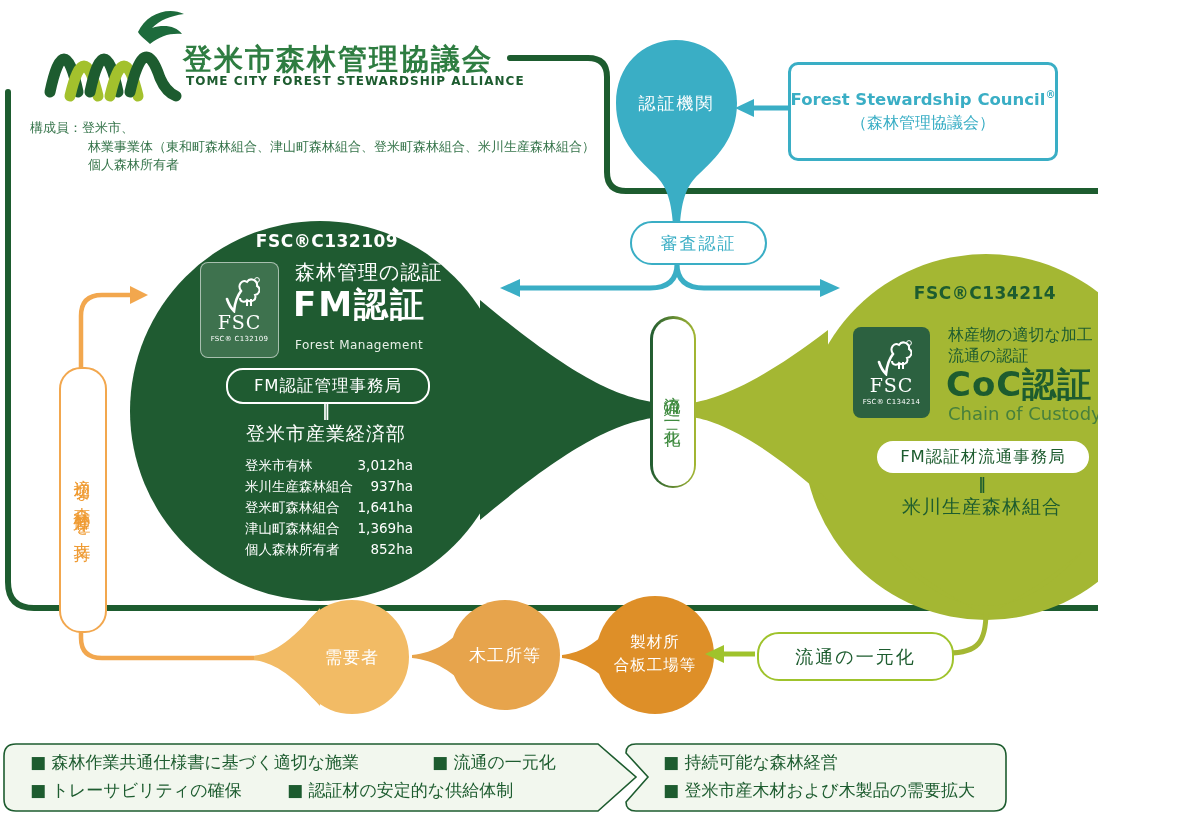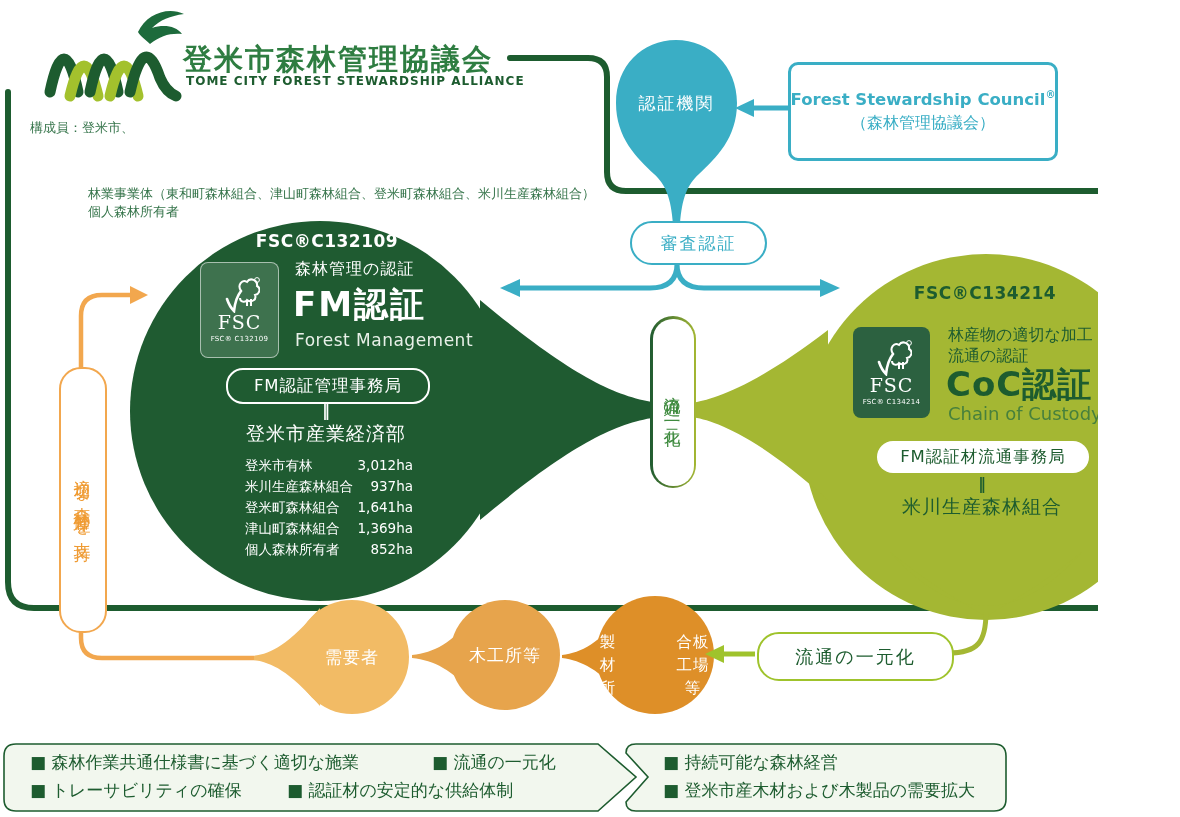--- a/index.html
+++ b/index.html
@@ -21,23 +21,23 @@
   .fsc-box .l2{font-size:16px;margin-top:4px;white-space:nowrap;}
   .pill{background:#fff;border-radius:22px;white-space:nowrap;}
   .audit-pill{width:133px;height:40px;border:2.5px solid #3aaec5;color:#3aaec5;font-size:17px;letter-spacing:2px;}
   
   .fm-code{width:170px;color:#fff;font-weight:bold;font-size:17px;letter-spacing:0.5px;}
   .logo-box{width:77px;border-radius:8px;flex-direction:column;color:#fff;}
   .logo-box-fm{height:94px;background:rgba(255,255,255,0.14);border:1px solid rgba(255,255,255,0.55);}
   .logo-box-coc{height:91px;background:#2c6140;}
   .logo-fsc-word{font-family:"DejaVu Serif","Liberation Serif",serif;font-size:19px;letter-spacing:1px;line-height:18px;}
   .logo-code{font-size:7px;letter-spacing:0.3px;margin-top:4px;white-space:nowrap;}
-  .fm-desc{color:#fff;font-size:16px;letter-spacing:1px;white-space:nowrap;}
+  .fm-desc{color:#fff;font-size:20px;letter-spacing:1px;white-space:nowrap;}
   .fm-name{color:#fff;font-size:34px;font-weight:bold;letter-spacing:2px;white-space:nowrap;}
-  .fm-name-en{color:#e8f0e8;font-size:17px;letter-spacing:0.5px;white-space:nowrap;}
+  .fm-name-en{color:#e8f0e8;font-size:12px;letter-spacing:0.5px;white-space:nowrap;margin-top:8px;}
   .office-pill-fm{width:200px;height:32px;border:2px solid #fff;border-radius:17px;color:#fff;font-size:16.5px;letter-spacing:1px;}
   .equals{color:#fff;font-size:15px;font-weight:bold;width:40px;}
   .fm-org{width:200px;color:#fff;font-size:19px;letter-spacing:1px;}
   .fm-table{width:168px;color:#fff;}
   .fm-table .hrow{display:flex;justify-content:space-between;font-size:15px;
                   border-bottom:1.5px solid #fff;padding-bottom:4px;margin-bottom:3px;}
   .fm-table .row{display:flex;justify-content:space-between;font-size:13.5px;line-height:21px;}
   
   .coc-code{width:170px;color:#1d5c2f;font-weight:bold;font-size:17px;letter-spacing:0.5px;}
   .coc-desc{color:#1e5c31;font-size:16px;line-height:21px;white-space:nowrap;}
@@ -111,21 +111,21 @@
       <path d="M 64,88 Q 78,28 92,88" fill="none" stroke="#a3c12d" stroke-width="11" stroke-linecap="round"></path>
       <path d="M 84,84 Q 98,22 114,70 Q 120,84 130,88" fill="none" stroke="#1d5c2f" stroke-width="11" stroke-linecap="round"></path>
       <path d="M 92,24 C 100,6 122,-2 138,6 C 124,8 114,12 106,20 C 118,16 130,18 136,26 C 124,25 114,28 104,36 C 100,32 94,28 92,24 Z" fill="#1d6b3c"></path>
     </g>
   </svg>
 
   <div class="ov title" style="left:183px;top:40px;">登米市森林管理協議会</div>
   <div class="ov subtitle" style="left:186px;top:74px;">TOME CITY FOREST STEWARDSHIP ALLIANCE</div>
   <div class="ov members" style="left:30px;top:119px;">
     <div>構成員：登米市、</div>
-    <div style="margin-left:58px;margin-top:47px;">林業事業体（東和町森林組合、津山町森林組合、登米町森林組合、米川生産森林組合）</div>
+    <div style="margin-left:58px;">林業事業体（東和町森林組合、津山町森林組合、登米町森林組合、米川生産森林組合）</div>
     <div style="margin-left:58px;">個人森林所有者</div>
   </div>
 
   <div class="ov center balloon-label" style="left:616px;top:92px;width:121px;">認証機関</div>
   <div class="ov center pill audit-pill" style="left:630px;top:221px;">審査認証</div>
   <div class="ov center fsc-box" style="left:788px;top:62px;">
     <div class="l1"><span>Forest Stewardship Council</span><sup>®</sup></div>
     <div class="l2">（森林管理協議会）</div>
   </div>
 
@@ -195,21 +195,21 @@
   <div class="ov center office-pill-coc" style="left:877px;top:441px;">FM認証材流通事務局</div>
   <div class="ov center equals-coc" style="left:962px;top:475px;">‖</div>
   <div class="ov center coc-org" style="left:882px;top:494px;">米川生産森林組合</div>
 
   <div class="ov center support-pill" style="left:59px;top:367px;">
     <span class="vtext support-label">適切な森林管理を支持</span>
   </div>
 
   <div class="ov center flow-label" style="left:295px;top:646px;width:114px;">需要者</div>
   <div class="ov center flow-label" style="left:448px;top:644px;width:114px;">木工所等</div>
-  <div class="ov center flow-label2" style="left:594px;top:631px;width:122px;flex-direction:row;gap:48px;">
+  <div class="ov center flow-label2" style="left:594px;top:631px;width:122px;flex-direction:column;">
     <div>製材所</div>
     <div>合板工場等</div>
   </div>
   <div class="ov center pill unify-pill" style="left:757px;top:632px;">流通の一元化</div>
 
   <div class="outcome" style="left:30px;top:751px;">■ 森林作業共通仕様書に基づく適切な施業</div>
   <div class="outcome" style="left:432px;top:751px;">■ 流通の一元化</div>
   <div class="outcome" style="left:30px;top:779px;">■ トレーサビリティの確保</div>
   <div class="outcome" style="left:287px;top:779px;">■ 認証材の安定的な供給体制</div>
   <div class="outcome" style="left:663px;top:751px;">■ 持続可能な森林経営</div>

